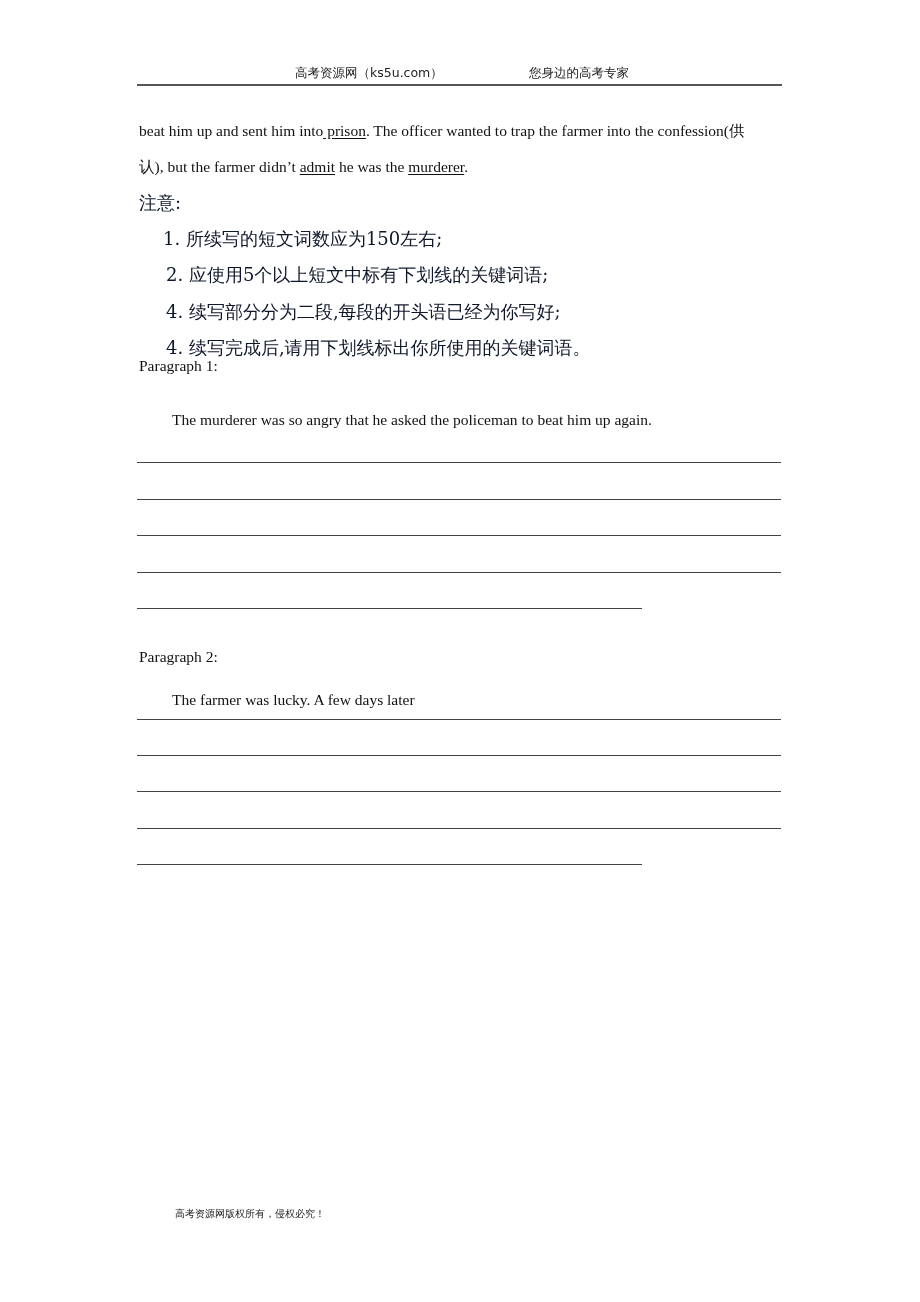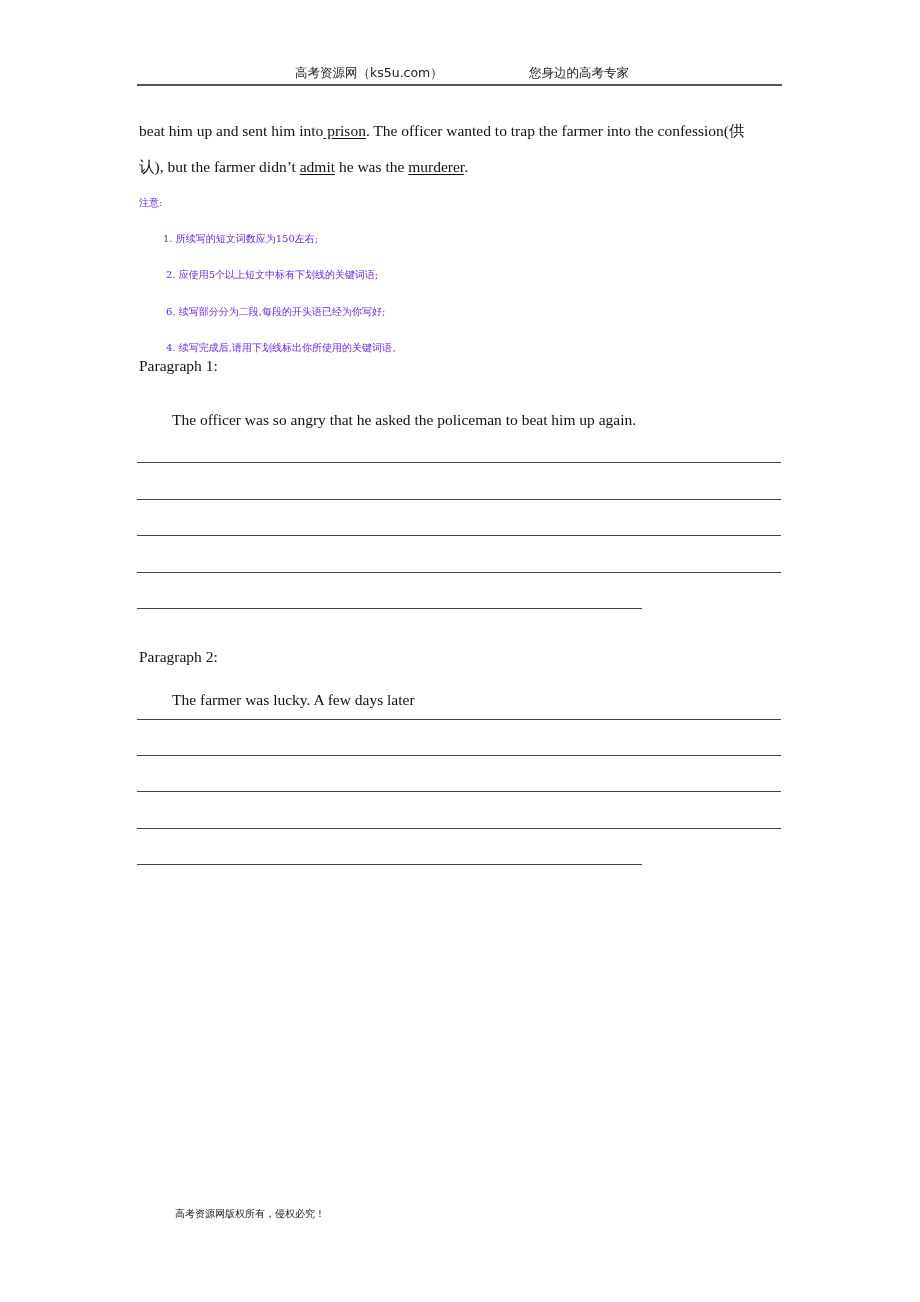--- a/index.html
+++ b/index.html
@@ -52,24 +52,24 @@
       white-space: nowrap;
       line-height: 20px;
     }
     .u {
       text-decoration: underline;
       text-underline-offset: 2px;
     }
     .rule-item {
       position: absolute;
       font-family: "DejaVu Serif", "Liberation Serif", serif;
-      font-size: 10px;
+      font-size: 18px;
       white-space: nowrap;
       line-height: 20px;
-      color: #6d28d9;
+      color: #0f172a;
     }
     .writing-line {
       position: absolute;
       left: 137px;
       height: 0;
       border-top: 1px solid #444;
     }
     .full { width: 644px; }
     .short { width: 505px; }
     .footer {
@@ -94,25 +94,25 @@
 <div class="text-line" style="top:121px;">
   <span>beat him up and sent him into</span><span class="u"> prison</span><span>. The officer wanted to trap the farmer into the confession(供</span>
 </div>
 <div class="text-line" style="top:157px;">
   <span>认), but the farmer didn’t </span><span class="u">admit</span><span> he was the </span><span class="u">murderer</span><span>.</span>
 </div>
 
 <div class="rule-item" style="left:139px; top:193px;">注意:</div>
 <div class="rule-item" style="left:163px; top:229px;">1. 所续写的短文词数应为150左右;</div>
 <div class="rule-item" style="left:166px; top:265px;">2. 应使用5个以上短文中标有下划线的关键词语;</div>
-<div class="rule-item" style="left:166px; top:302px;">6. 续写部分分为二段,每段的开头语已经为你写好;</div>
+<div class="rule-item" style="left:166px; top:302px;">4. 续写部分分为二段,每段的开头语已经为你写好;</div>
 <div class="rule-item" style="left:166px; top:338px;">4. 续写完成后,请用下划线标出你所使用的关键词语。</div>
 
 <div class="text-line" style="top:356px;">Paragraph 1:</div>
-<div class="text-line" style="left:172px; top:410px;">The officer was so angry that he asked the policeman to beat him up again.</div>
+<div class="text-line" style="left:172px; top:410px;">The murderer was so angry that he asked the policeman to beat him up again.</div>
 <div class="writing-line full" style="top:462px;"></div>
 <div class="writing-line full" style="top:499px;"></div>
 <div class="writing-line full" style="top:535px;"></div>
 <div class="writing-line full" style="top:572px;"></div>
 <div class="writing-line short" style="top:608px;"></div>
 
 <div class="text-line" style="top:647px;">Paragraph 2:</div>
 <div class="text-line" style="left:172px; top:666px;margin-top:24px;">The farmer was lucky. A few days later</div>
 <div class="writing-line full" style="top:719px;"></div>
 <div class="writing-line full" style="top:755px;"></div>

